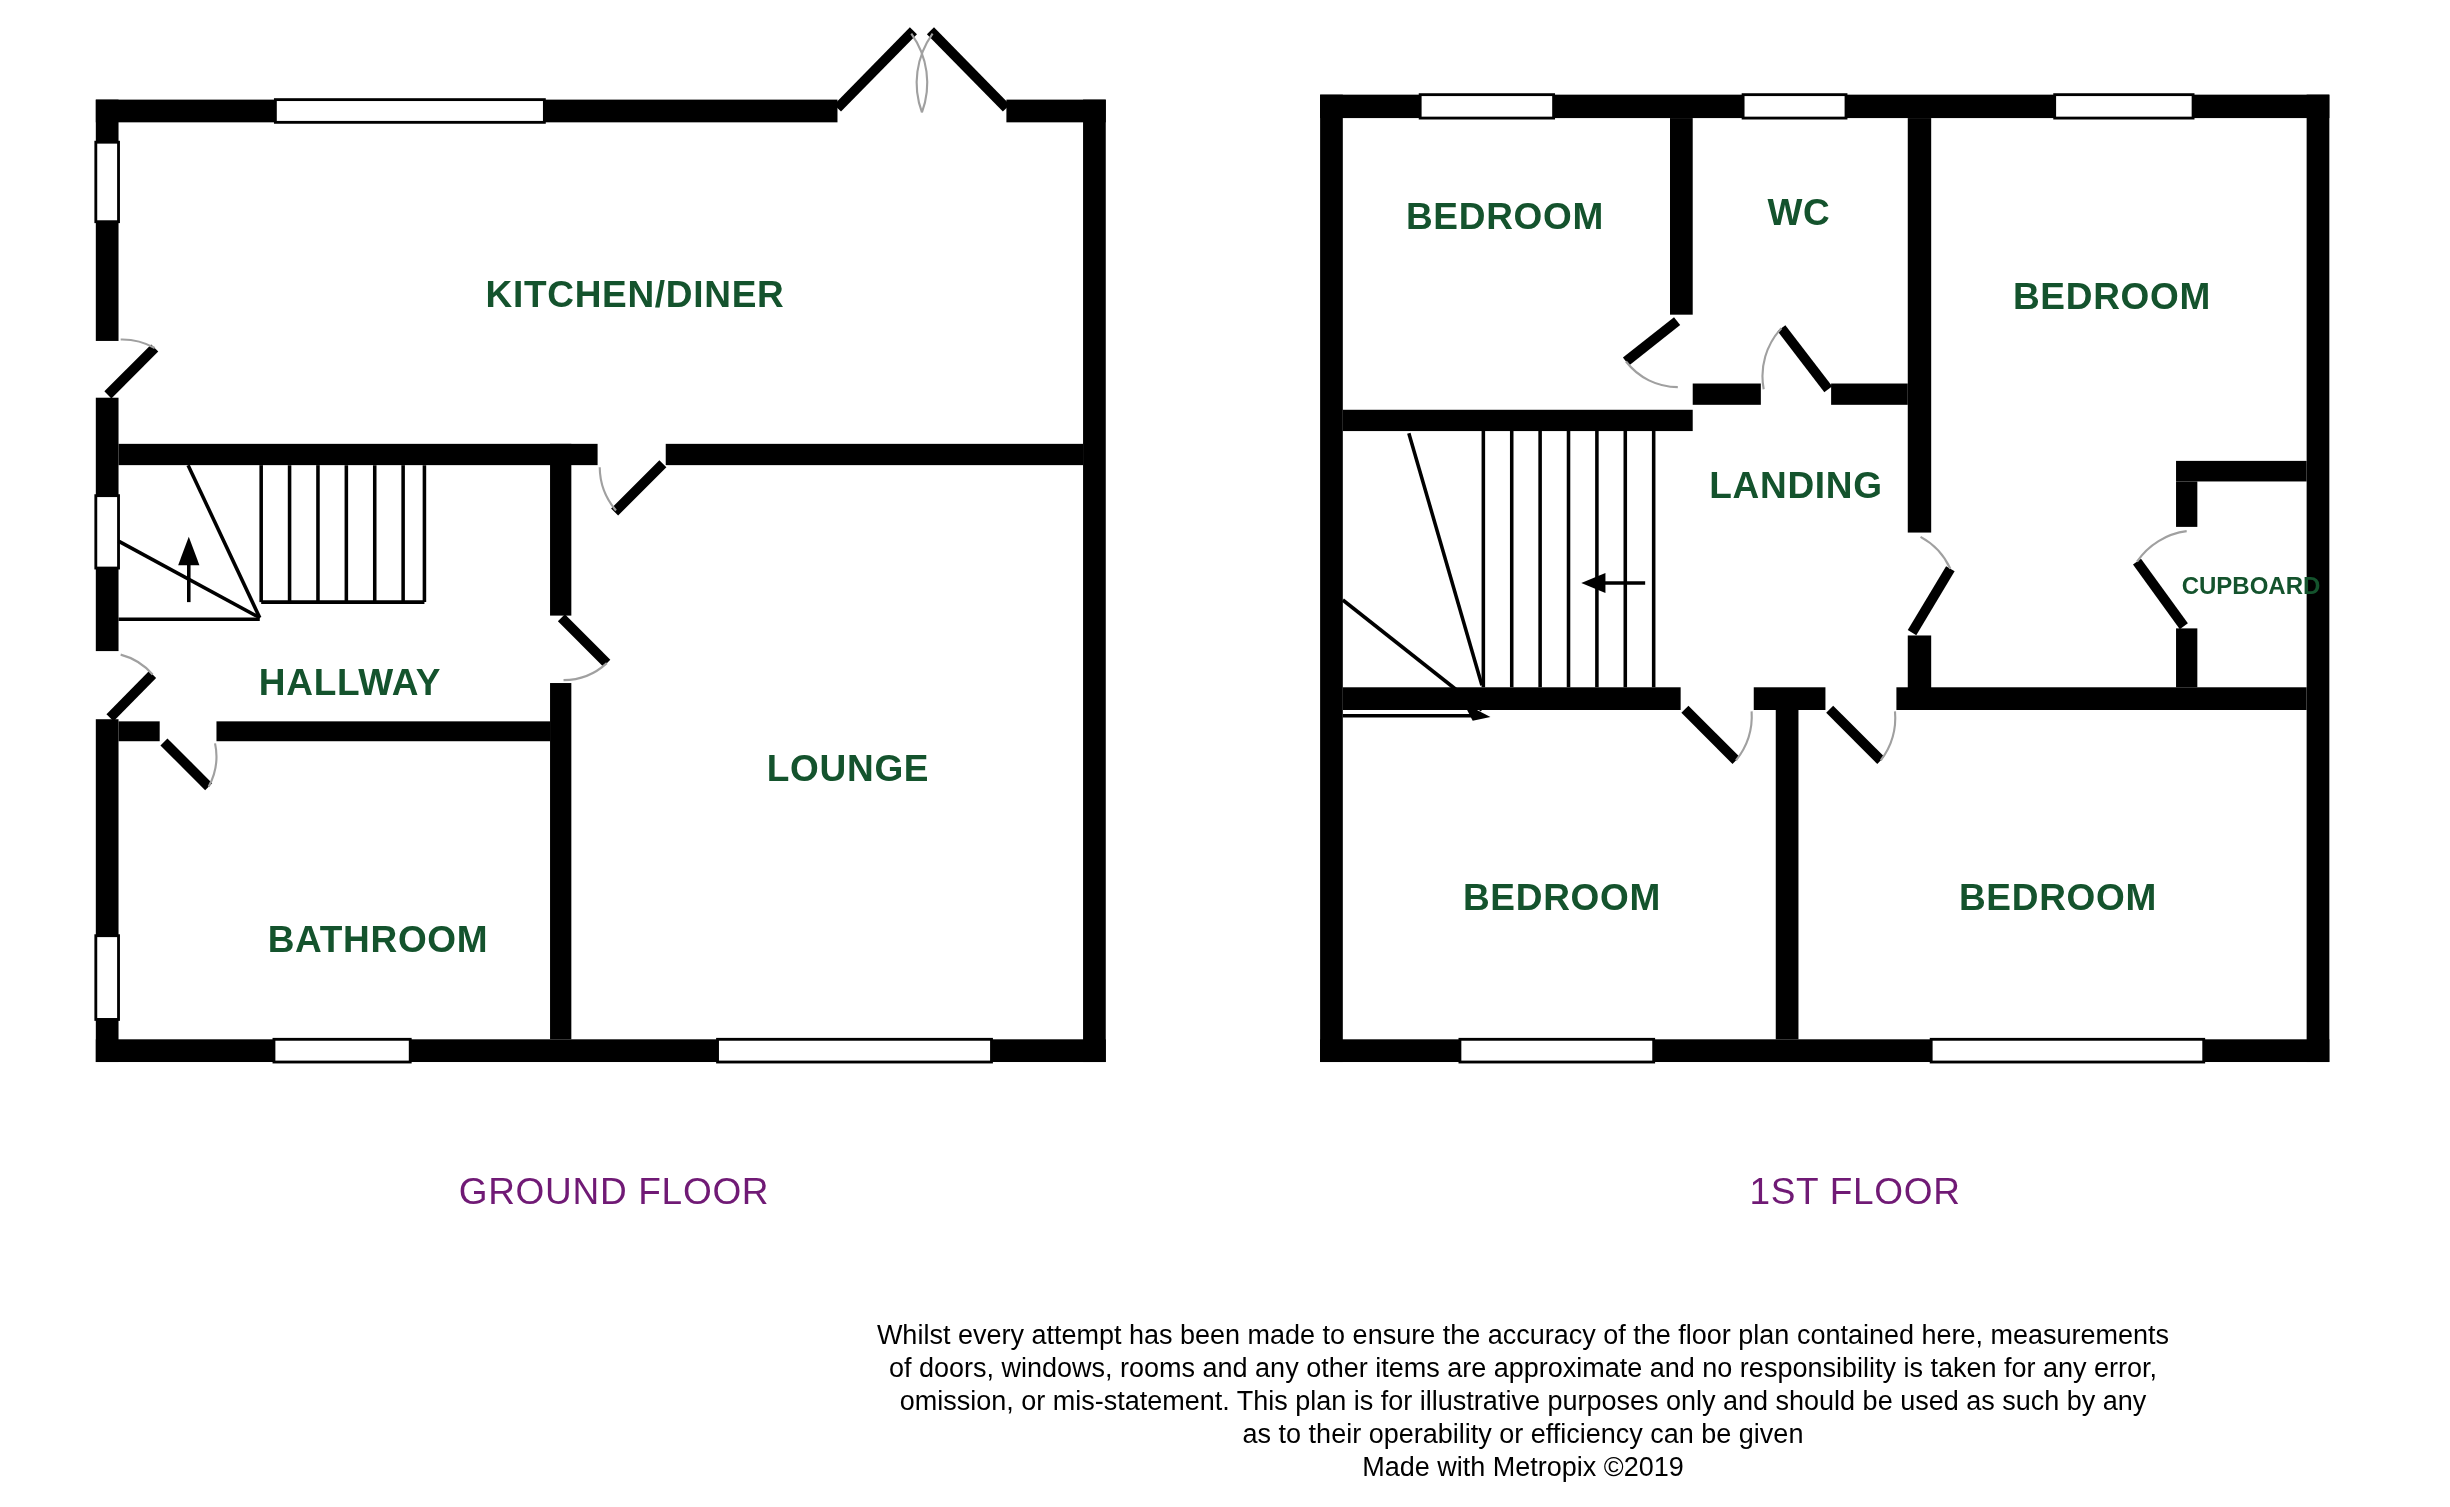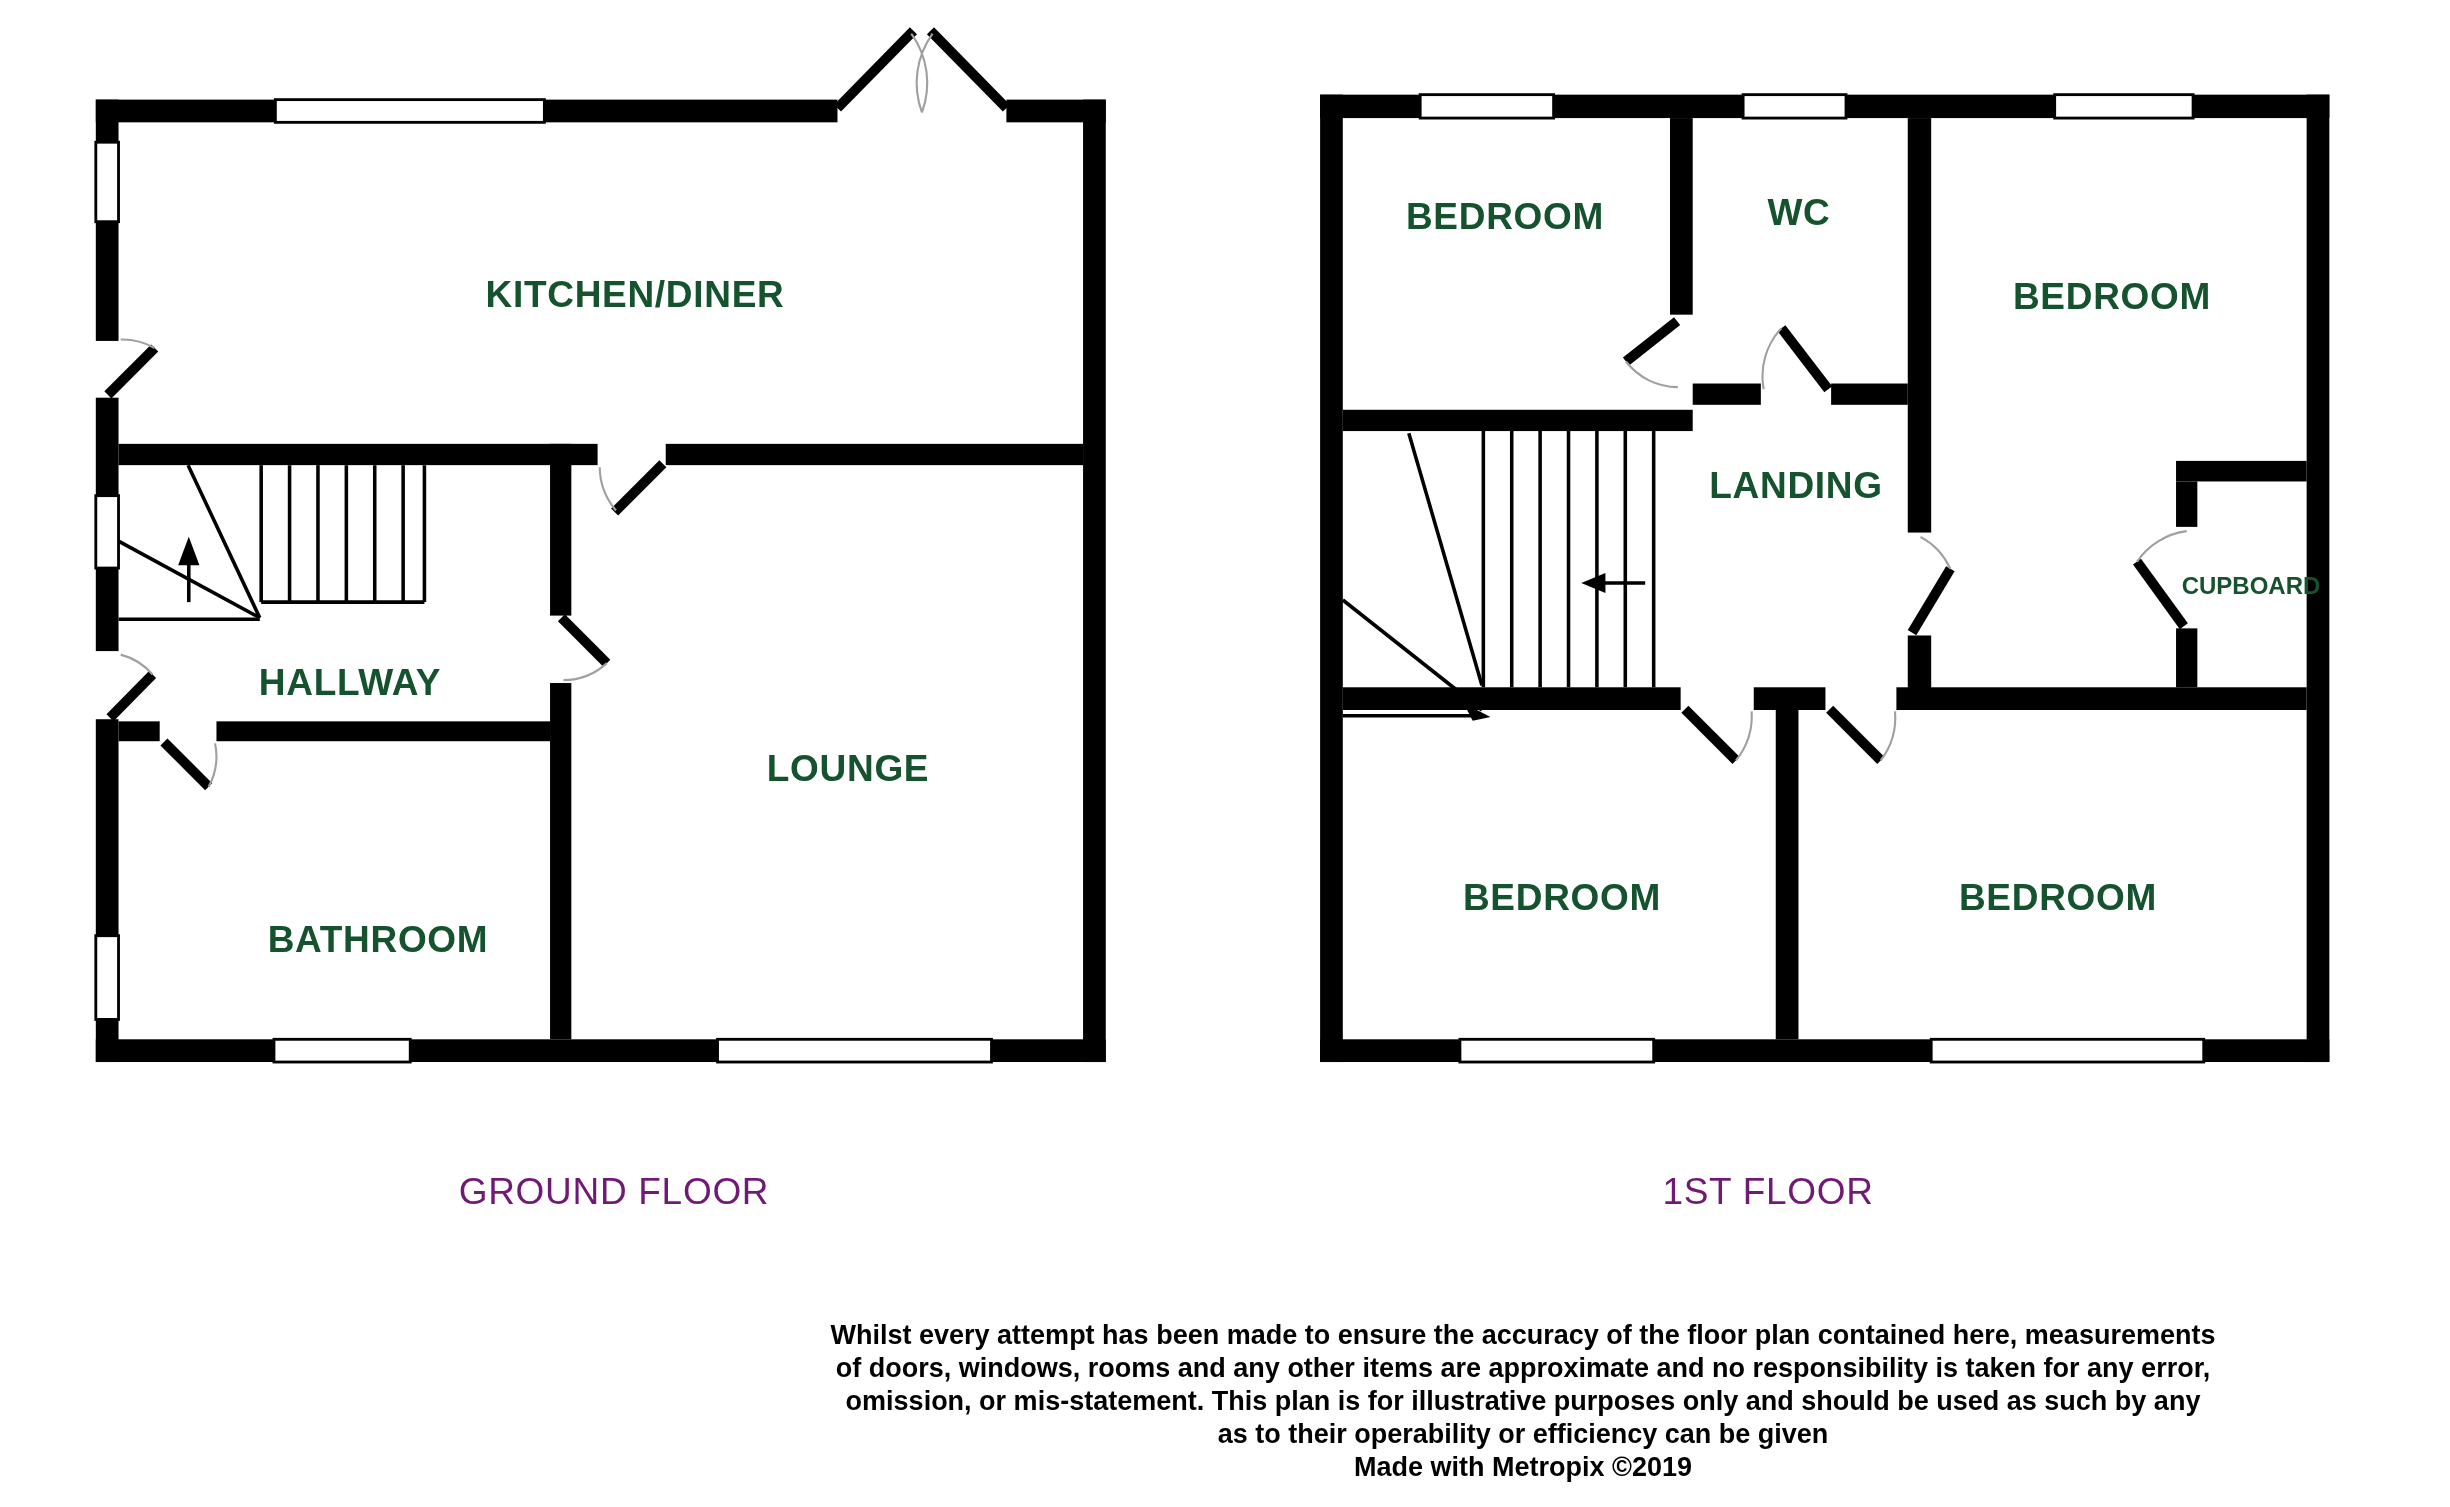--- a/index.html
+++ b/index.html
@@ -6,21 +6,21 @@
   #page{position:relative;width:2450px;height:1508px;background:#ffffff;overflow:hidden;
         font-family:"Liberation Sans", sans-serif;color:#000;}
   #plan-svg{position:absolute;left:0;top:0;}
   .room-label{position:absolute;transform:translate(-50%,-50%);font-weight:bold;
               font-size:37px;letter-spacing:0.7px;white-space:nowrap;color:#14532d;}
   .room-label.small{font-size:24px;letter-spacing:0;}
   .floor-title{position:absolute;transform:translate(-50%,-50%);font-weight:normal;
                font-size:37px;letter-spacing:0.7px;white-space:nowrap;color:#701a75;}
   #footer{position:absolute;left:813px;top:1319px;width:1420px;text-align:center;
           font-size:27px;line-height:33px;color:#000;}
-  #footer div{white-space:nowrap;font-weight:bold;}
+  #footer div{white-space:nowrap;}
 </style>
 </head>
 <body>
 
 <div id="page">
 
 <svg id="plan-svg" width="2450" height="1508" viewBox="0 0 3452 2124">
 
   <g fill="#000" stroke="none">
 
@@ -186,21 +186,21 @@
 
 <div class="room-label" style="left:1505px;top:217px;">BEDROOM</div>
 <div class="room-label" style="left:1799px;top:213px;">WC</div>
 <div class="room-label" style="left:2112px;top:297px;">BEDROOM</div>
 <div class="room-label" style="left:1796px;top:486px;">LANDING</div>
 <div class="room-label small" style="left:2251px;top:586px;">CUPBOARD</div>
 <div class="room-label" style="left:1562px;top:898px;">BEDROOM</div>
 <div class="room-label" style="left:2058px;top:898px;">BEDROOM</div>
 
 <div class="floor-title" style="left:614px;top:1192px;">GROUND FLOOR</div>
-<div class="floor-title" style="left:1768px;top:1192px;">1ST FLOOR</div>
+<div class="floor-title" style="left:1855px;top:1192px;">1ST FLOOR</div>
 
 <div id="footer">
   <div>Whilst every attempt has been made to ensure the accuracy of the floor plan contained here, measurements</div>
   <div>of doors, windows, rooms and any other items are approximate and no responsibility is taken for any error,</div>
   <div>omission, or mis-statement. This plan is for illustrative purposes only and should be used as such by any</div>
   <div>as to their operability or efficiency can be given</div>
   <div>Made with Metropix ©2019</div>
 </div>
 
 </div>

